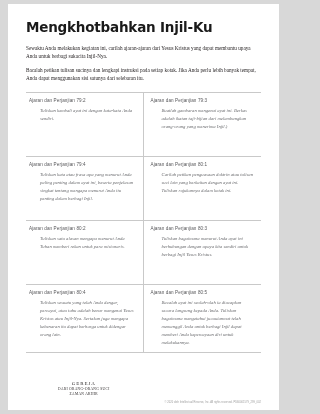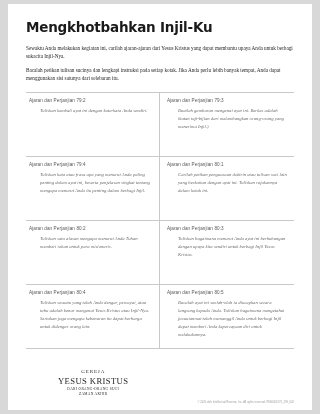--- a/index.html
+++ b/index.html
@@ -10,21 +10,21 @@
     width: 320px;
     height: 414px;
     background: #d8d8d8;
     font-family: "Liberation Sans", sans-serif;
     overflow: hidden;
   }
   .page {
     position: absolute;
     left: 8px;
     top: 4px;
-    width: 304px;
+    width: 271px;
     height: 406px;
     background: #ffffff;
     box-sizing: border-box;
     padding: 16px 18px 0 18px;
     display: flex;
     flex-direction: column;
   }
   .title {
     font-family: "DejaVu Sans", sans-serif;
     font-size: 13.5px;
@@ -170,20 +170,19 @@
     <div class="cell right">
       <div class="cell-head">Ajaran dan Perjanjian 80:5</div>
       <div class="cell-body">Bacalah ayat ini seolah-olah ia diucapkan secara langsung kepada Anda. Tuliskan bagaimana mengetahui jucuuianmat telah memanggil Anda untuk berbagi Injil dapat memberi Anda kepercayaan diri untuk melakukannya.</div>
     </div>
 
   </div>
 
   <div class="footer">
     <div class="logo">
       <div class="logo-l1">GEREJA</div>
-      <div class="logo-l2">YESUS KRISTUS</div>
       <div class="logo-l3">DARI ORANG-ORANG SUCI</div>
       <div class="logo-l4">ZAMAN AKHIR</div>
     </div>
     <div class="copyright">© 2020 oleh Intellectual Reserve, Inc. All rights reserved. PD60001579_299_002</div>
   </div>
 
 </div>
 
 </body></html>

